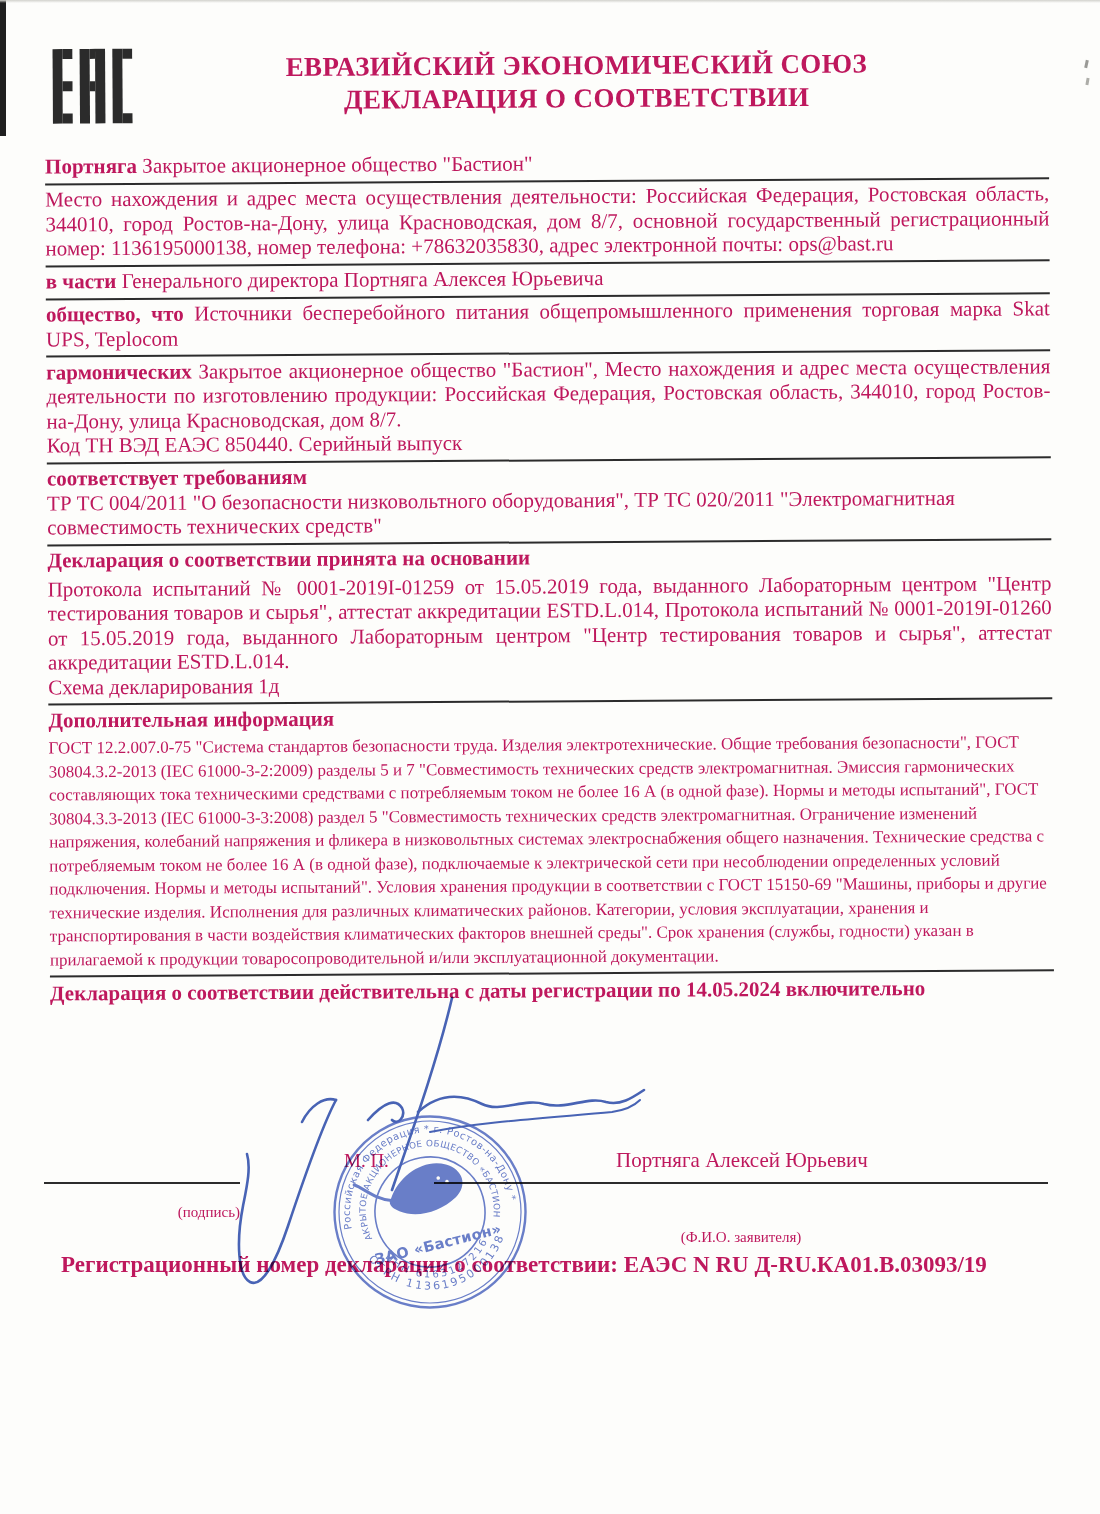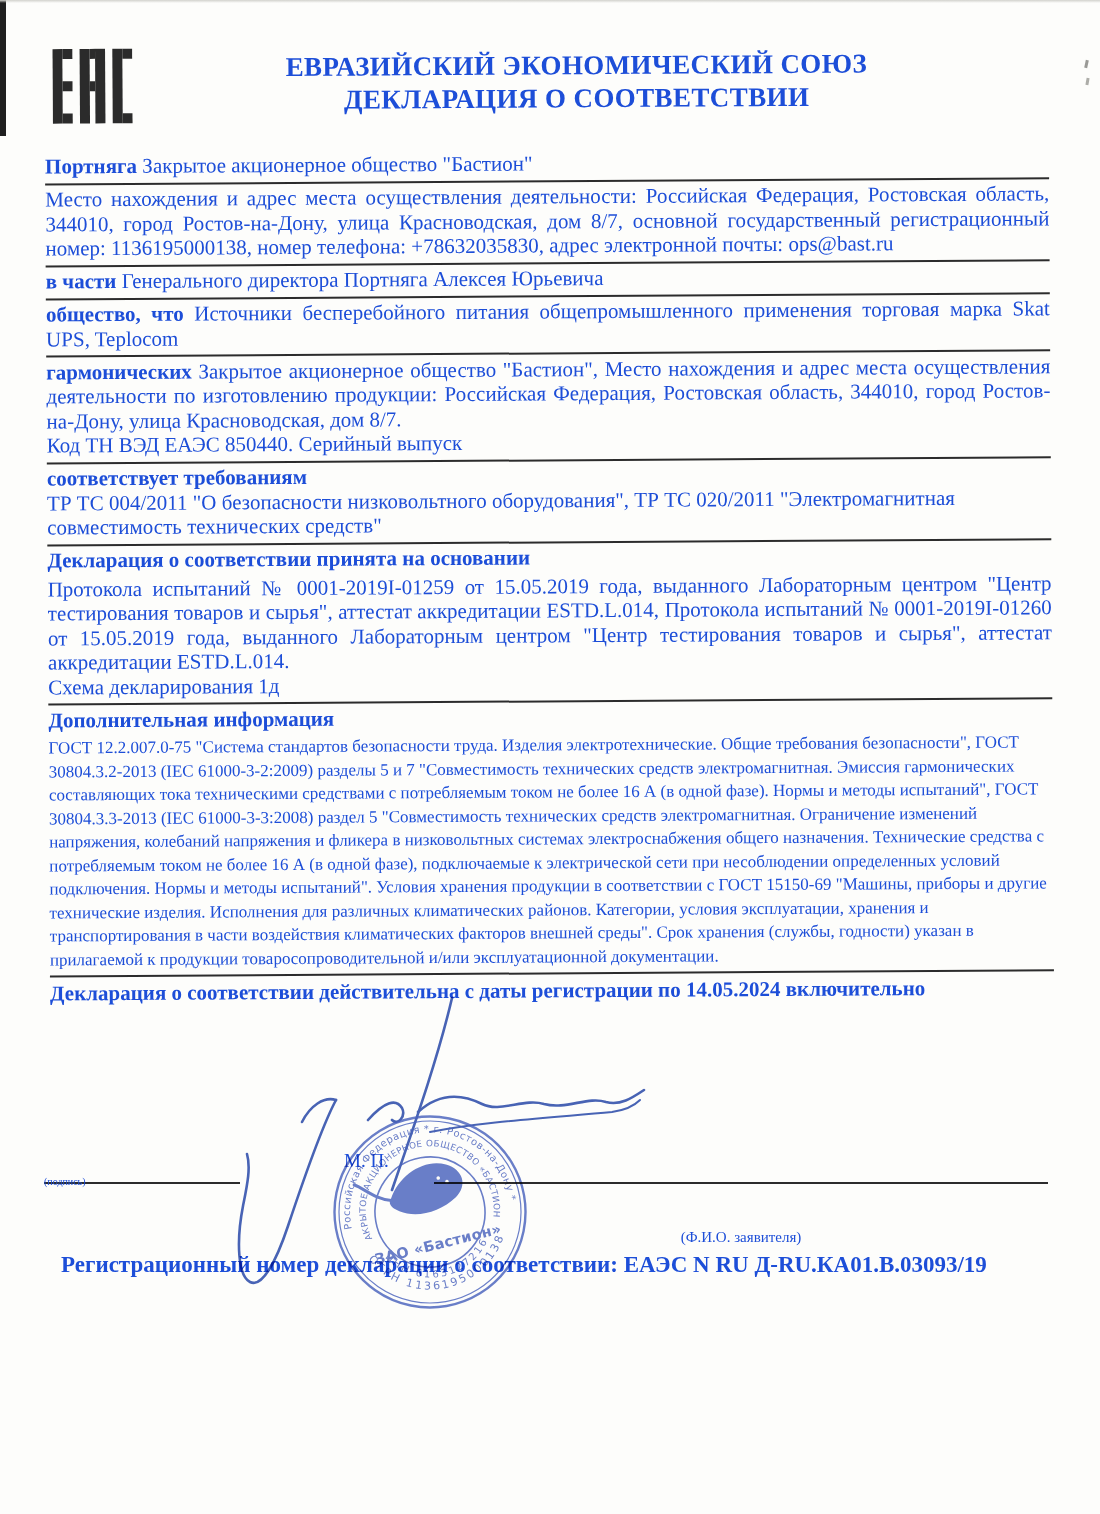--- a/index.html
+++ b/index.html
@@ -1,17 +1,17 @@
 <!DOCTYPE html>
 <html><head>
 <meta charset="utf-8">
 <style>
   html,body{margin:0;padding:0;background:#ffffff;}
   .page{position:relative;width:1100px;height:1514px;background:#fdfdfb;overflow:hidden;
-        font-family:"Liberation Serif","DejaVu Serif",serif;color:#1d4ed8;}
+        font-family:"Liberation Serif","DejaVu Serif",serif;color:#be185d;}
   .tilt{position:absolute;left:44px;right:52px;top:0;transform:rotate(-0.35deg);transform-origin:40% 0;}
   
   .edge-left{position:absolute;left:0;top:0;width:6px;height:136px;background:#1f1f1f;}
   .edge-top{position:absolute;left:0;top:0;width:100%;height:3px;background:linear-gradient(#d2d2cd,rgba(255,255,255,0));}
   .speck1{position:absolute;left:1085px;top:60px;width:3px;height:8px;background:#9a9a96;transform:rotate(12deg);}
   .speck2{position:absolute;left:1086px;top:78px;width:3px;height:7px;background:#adada8;transform:rotate(10deg);}
   
   .hdr{position:relative;height:140px;}
   .eac{position:absolute;left:8px;top:46px;}
   .titles{padding:50px 0 0 60px;text-align:center;font-weight:bold;font-size:27px;line-height:33px;letter-spacing:.4px;}
@@ -22,21 +22,21 @@
   .h{font-weight:bold;}
   .gost{font-size:17px;line-height:23.5px;margin-top:4px;text-align:left;}
   .para-mt{margin-top:4px;}
   .validity{font-size:21px;line-height:24.5px;font-weight:bold;margin-top:4px;}
   
   .sigzone{position:absolute;left:44px;right:52px;top:1148px;height:220px;font-size:21px;}
   .sig-name{position:absolute;left:392px;right:0;top:0;text-align:center;}
   .mp{position:absolute;left:300px;top:2px;font-size:19px;}
   .line-l{position:absolute;left:0;top:34px;width:196px;border-top:2px solid #2c2c2c;}
   .line-r{position:absolute;left:390px;right:0;top:34px;border-top:2px solid #2c2c2c;}
-  .lab-l{position:absolute;left:0;width:196px;top:28px;text-align:left;font-size:10px;}
+  .lab-l{position:absolute;left:0;width:196px;top:56px;text-align:right;font-size:15px;}
   .lab-r{position:absolute;left:390px;right:0;top:40px;text-align:center;font-size:15px;margin-top:41px;}
   .reg{position:absolute;left:17px;top:104px;font-weight:bold;font-size:23px;text-align:center;}
   .date{position:absolute;left:0;top:146px;font-weight:bold;font-size:21px;}
   
   .overlay{position:absolute;left:0;top:0;width:1100px;height:1514px;pointer-events:none;mix-blend-mode:multiply;}
   .stamp-text{font-family:"DejaVu Sans",sans-serif;}
 </style>
 </head>
 <body>
 
@@ -112,20 +112,21 @@
 
     <div class="sect">
       <div class="h">Дополнительная информация</div>
       <div class="gost">ГОСТ 12.2.007.0-75 "Система стандартов безопасности труда. Изделия электротехнические. Общие требования безопасности", ГОСТ 30804.3.2-2013 (IEC 61000-3-2:2009) разделы 5 и 7 "Совместимость технических средств электромагнитная. Эмиссия гармонических составляющих тока техническими средствами с потребляемым током не более 16 А (в одной фазе). Нормы и методы испытаний", ГОСТ 30804.3.3-2013 (IEC 61000-3-3:2008) раздел 5 "Совместимость технических средств электромагнитная. Ограничение изменений напряжения, колебаний напряжения и фликера в низковольтных системах электроснабжения общего назначения. Технические средства с потребляемым током не более 16 А (в одной фазе), подключаемые к электрической сети при несоблюдении определенных условий подключения. Нормы и методы испытаний". Условия хранения продукции в соответствии с ГОСТ 15150-69 "Машины, приборы и другие технические изделия. Исполнения для различных климатических районов. Категории, условия эксплуатации, хранения и транспортирования в части воздействия климатических факторов внешней среды". Срок хранения (службы, годности) указан в прилагаемой к продукции товаросопроводительной и/или эксплуатационной документации.</div>
     </div>
 
     <div class="validity">Декларация о соответствии  действительна с даты регистрации по 14.05.2024 включительно</div>
   </div>
 
   <div class="sigzone">
+    <div class="sig-name">Портняга Алексей Юрьевич</div>
     <div class="mp">М. П.</div>
     <div class="line-l"></div>
     <div class="line-r"></div>
     <div class="lab-l">(подпись)</div>
     <div class="lab-r">(Ф.И.О. заявителя)</div>
     <div class="reg">
       <span>Регистрационный номер декларации о соответствии:</span>
       <span>ЕАЭС N RU Д-RU.КА01.В.03093/19</span>
     </div>
   </div>

